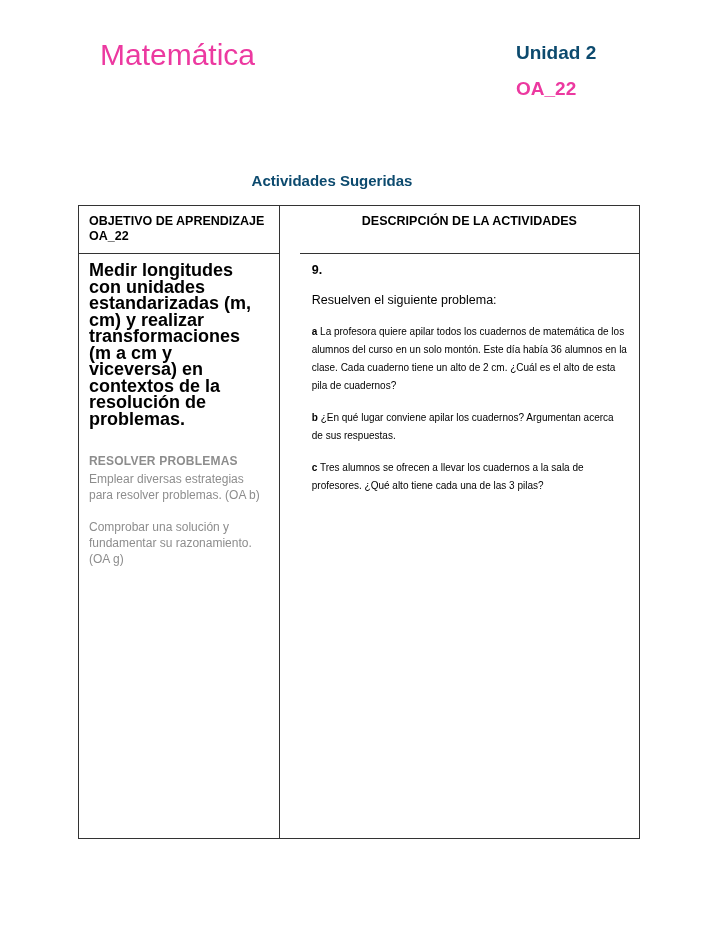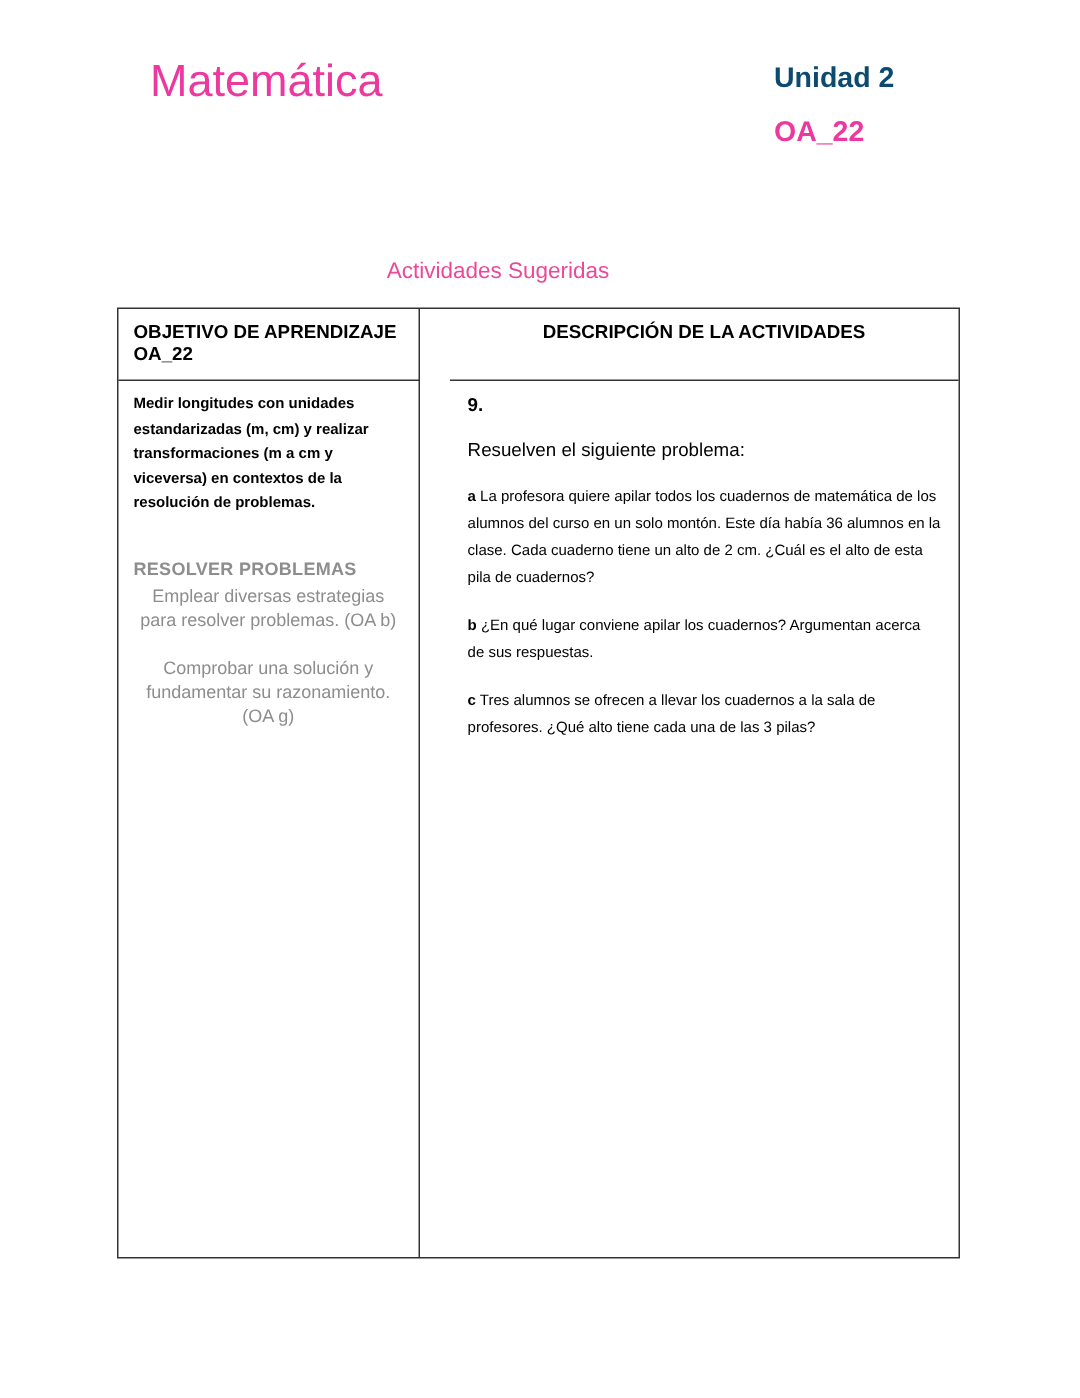--- a/index.html
+++ b/index.html
@@ -69,22 +69,22 @@
   }
 
   
   .section-title {
     position: absolute;
     left: 0;
     top: 172px;
     width: 664px;
     text-align: center;
     font-size: 15px;
-    font-weight: normal;
-    color: #ec4899;
+    font-weight: bold;
+    color: #0c4a6e;
   }
 
   
   .table {
     position: absolute;
     left: 78px;
     top: 205px;
     width: 562px;
     border: 1px solid #333333;
     box-sizing: border-box;
@@ -122,40 +122,39 @@
     line-height: 15px;
   }
   .body-row .cell-left {
     height: 584px;
   }
   .body-row .cell-right {
     height: 584px;
   }
 
   .oa-desc {
-    font-size: 10px;
+    font-size: 18px;
     font-weight: bold;
     line-height: 16.5px;
     margin: 0 4px 26px 0;
     color: #000000;
   }
   .skill-title {
     font-size: 12px;
     font-weight: bold;
     color: #8d8d8d;
     line-height: 16px;
     margin: 0 0 2px 0;
     letter-spacing: 0.2px;
   }
   .skill-text {
     font-size: 12px;
     color: #8d8d8d;
     line-height: 16px;
     margin: 0 0 16px 0;
-    text-align: center;
   }
   .skill-text.last {
     margin-bottom: 0;
   }
 
   .act-number {
     font-size: 12.5px;
     font-weight: bold;
     line-height: 16px;
     margin: 0 0 14px 0;

